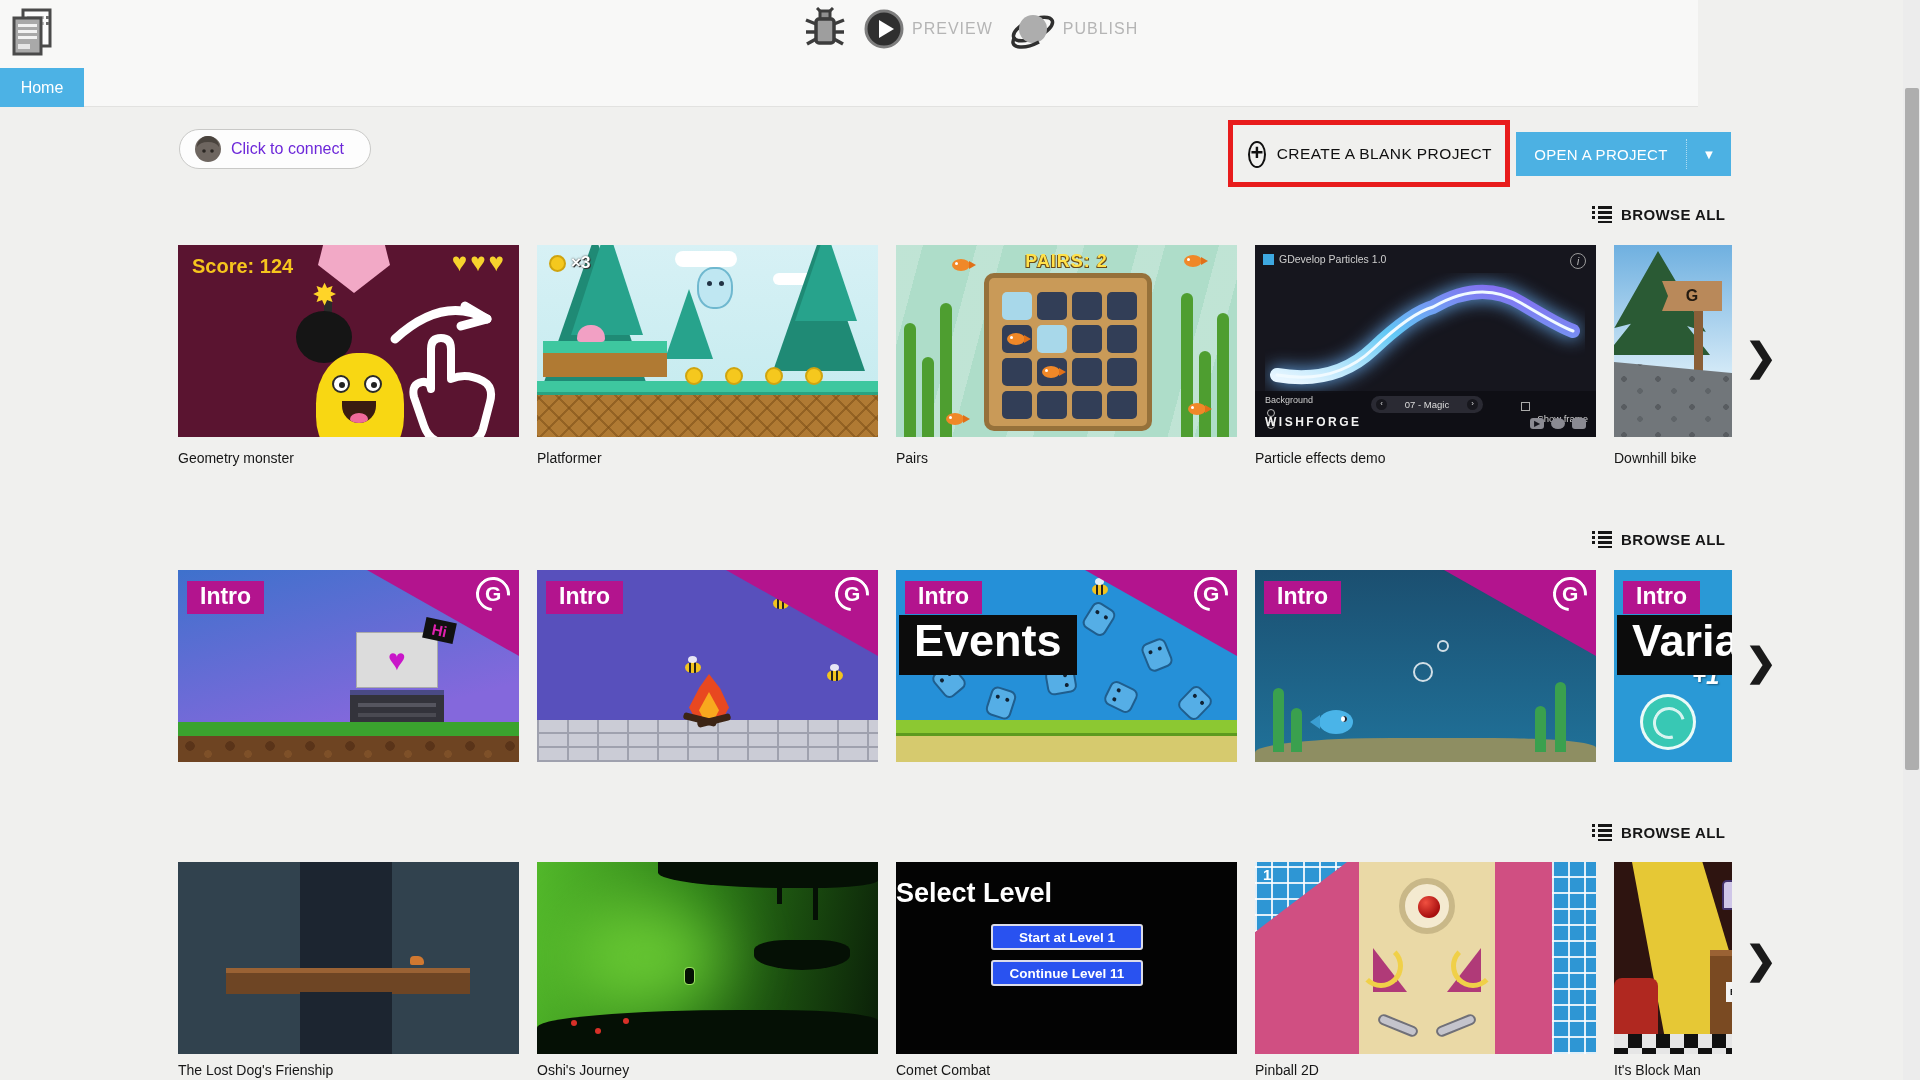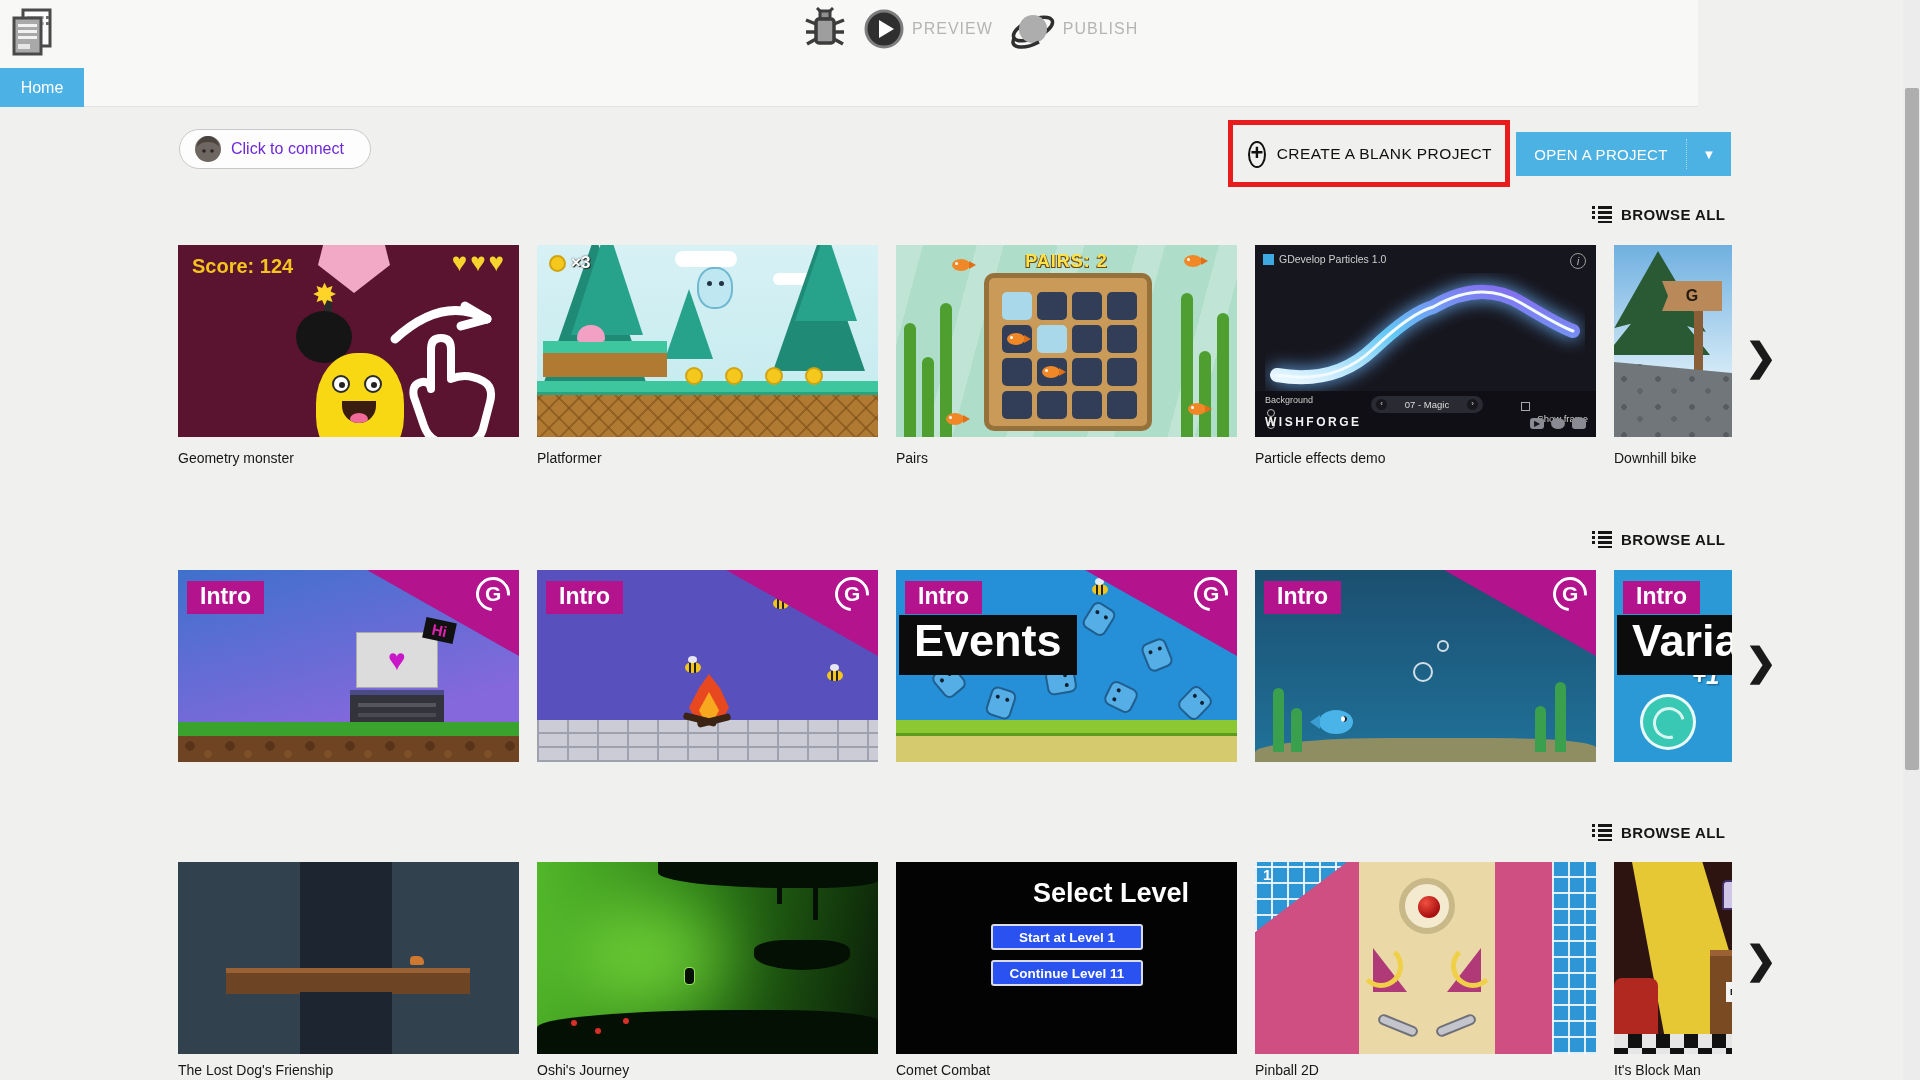--- a/index.html
+++ b/index.html
@@ -252,21 +252,21 @@
   .oshi .canopy { position:absolute; right:0; top:0; width:220px; height:26px; background:#051005;
        border-radius:0 0 30% 60%; }
   .oshi .isle { position:absolute; right:28px; top:78px; width:96px; height:30px; background:#051005;
        border-radius:40% 40% 60% 60%; }
   .oshi .vine { position:absolute; top:10px; width:5px; background:#051005; }
   .oshi .heroS { position:absolute; left:148px; top:106px; width:9px; height:16px; background:#041004;
        outline:1.5px solid #9ae060; border-radius:3px; }
   .oshi .flower { position:absolute; width:6px; height:6px; background:#d83028; border-radius:50%; }
 
   .comet { background:#030303; }
-  .comet .ttl { position:absolute; left:0; top:16px; width:293px; text-align:right; color:#fff;
+  .comet .ttl { position:absolute; left:0; top:16px; width:293px; text-align:left; color:#fff;
        font-weight:bold; font-size:27px; }
   .comet .btn { position:absolute; left:95px; width:152px; height:26px; background:#2952f0;
        border:2px solid #dcdce8; border-radius:3px; color:#fff; font-weight:bold; font-size:13.5px;
        display:flex; align-items:center; justify-content:center; cursor:pointer; }
 
   .pin { background:#d04f82; }
   .pin .tiles { position:absolute; background:#2e96d4;
        background-image:repeating-linear-gradient(0deg,rgba(255,255,255,.85) 0 2px,transparent 2px 16px),
                         repeating-linear-gradient(90deg,rgba(255,255,255,.85) 0 2px,transparent 2px 16px); }
   .pin .cream { position:absolute; left:104px; top:0; width:136px; height:192px; background:#ead9a6; }

